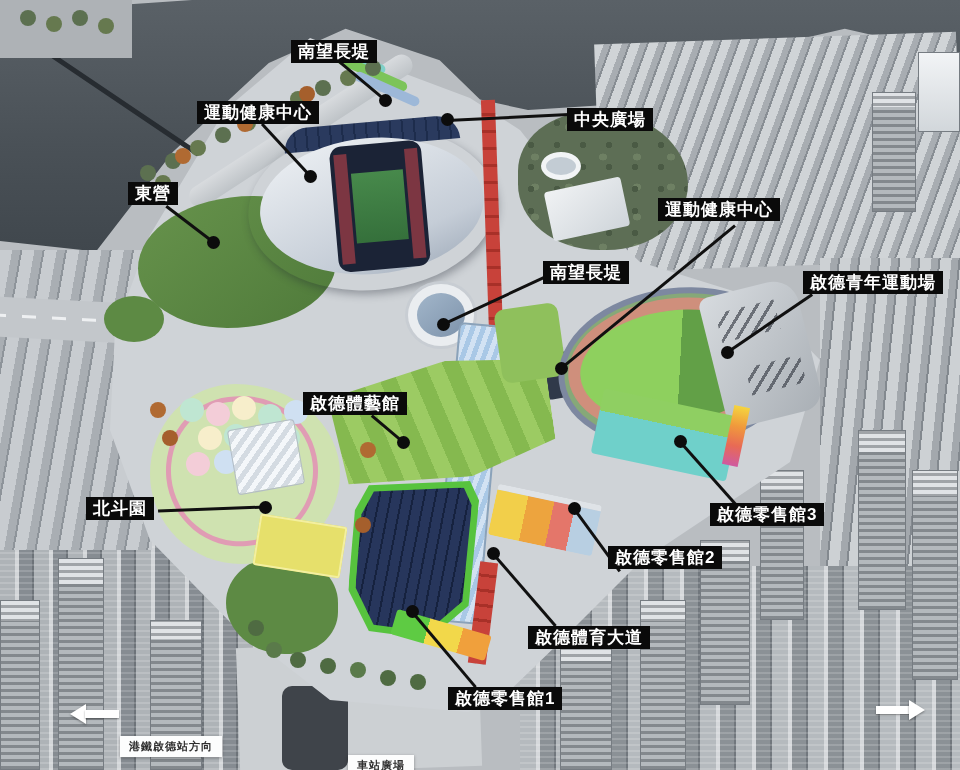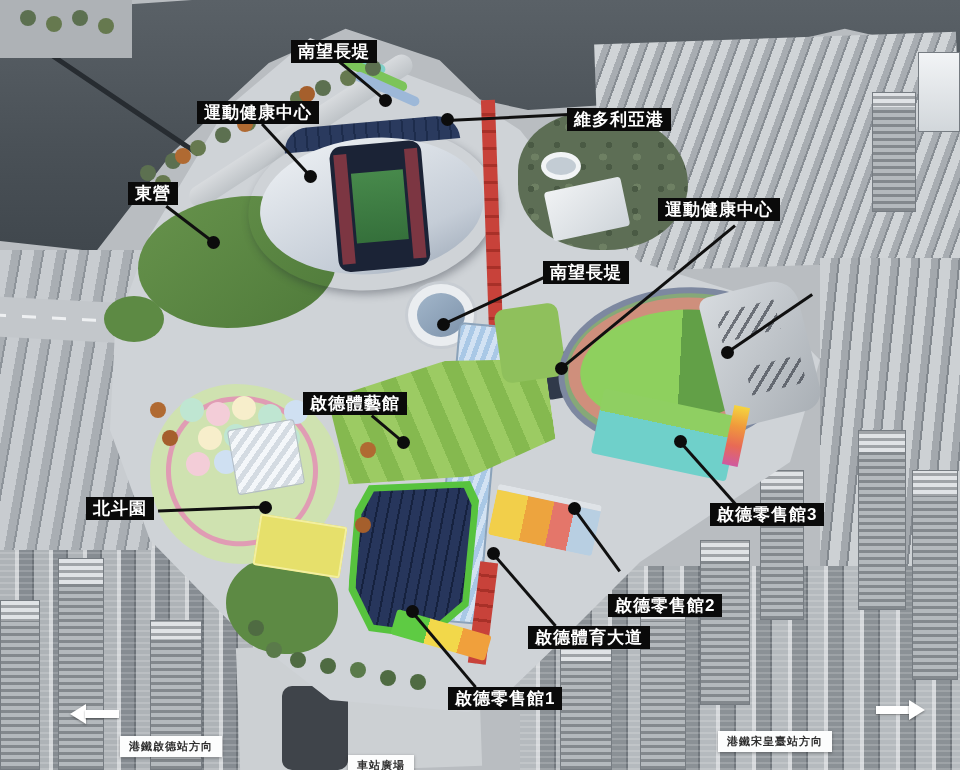--- a/index.html
+++ b/index.html
@@ -248,33 +248,33 @@
   <div class="dot" style="left:721px;top:346px;"></div>
   <div class="dot" style="left:397px;top:436px;"></div>
   <div class="dot" style="left:259px;top:501px;"></div>
   <div class="dot" style="left:674px;top:435px;"></div>
   <div class="dot" style="left:568px;top:502px;"></div>
   <div class="dot" style="left:487px;top:547px;"></div>
   <div class="dot" style="left:406px;top:605px;"></div>
 
   <div class="lbl" style="left:291px;top:40px;">南望長堤</div>
   <div class="lbl" style="left:197px;top:101px;">運動健康中心</div>
-  <div class="lbl" style="left:567px;top:108px;">維多利亞港</div>
+  <div class="lbl" style="left:567px;top:108px;">中央廣場</div>
   <div class="lbl" style="left:128px;top:182px;">東營</div>
   <div class="lbl" style="left:658px;top:198px;">運動健康中心</div>
   <div class="lbl" style="left:543px;top:261px;">南望長堤</div>
+  <div class="lbl" style="left:803px;top:271px;">啟德青年運動場</div>
   <div class="lbl" style="left:303px;top:392px;text-align:right;">啟德體藝館</div>
   <div class="lbl" style="left:86px;top:497px;">北斗園</div>
   <div class="lbl" style="left:710px;top:503px;">啟德零售館3</div>
-  <div class="lbl" style="left:608px;top:594px;">啟德零售館2</div>
+  <div class="lbl" style="left:608px;top:546px;">啟德零售館2</div>
   <div class="lbl" style="left:528px;top:626px;">啟德體育大道</div>
   <div class="lbl" style="left:448px;top:687px;">啟德零售館1</div>
   <div class="lbl white" style="left:120px;top:702px;">港鐵啟德站方向</div>
   <div class="lbl white" style="left:348px;top:721px;">車站廣場</div>
-  <div class="lbl white" style="left:718px;top:697px;">港鐵宋皇臺站方向</div>
 
   <div class="arrow" style="left:70px;top:704px;width:50px;height:20px;">
     <div class="head" style="left:0;top:0;border-right:16px solid #fff;"></div>
     <div class="shaft" style="left:15px;width:34px;"></div>
   </div>
   <div class="arrow" style="left:876px;top:700px;width:50px;height:20px;">
     <div class="shaft" style="left:0;width:34px;"></div>
     <div class="head" style="left:33px;top:0;border-left:16px solid #fff;"></div>
   </div>
 

